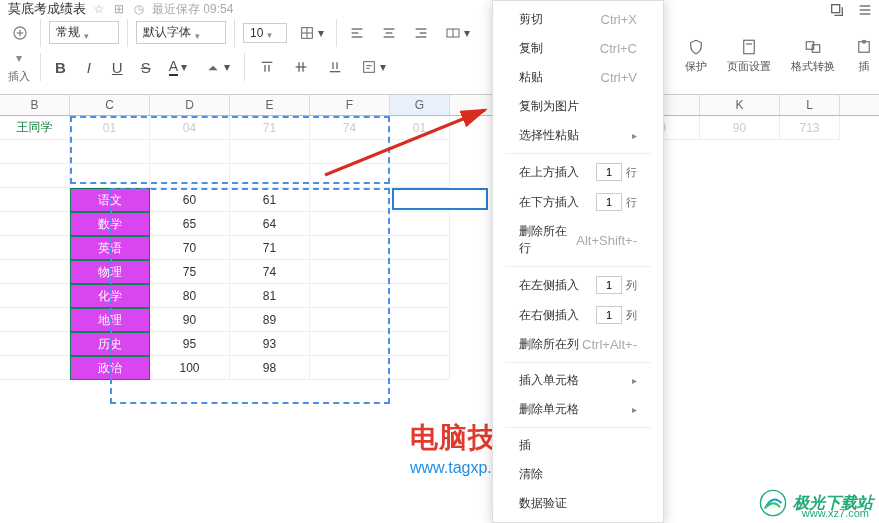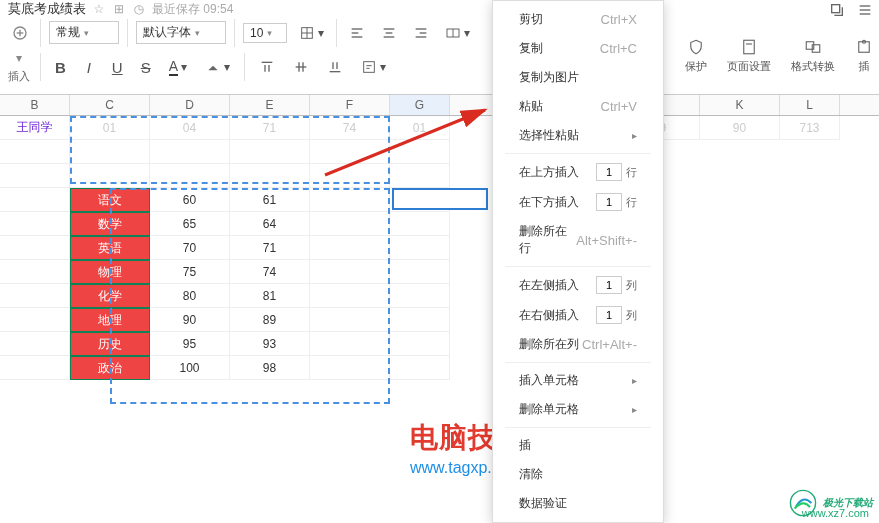--- a/index.html
+++ b/index.html
@@ -7,21 +7,21 @@
 
 .title-bar { display: flex; align-items: center; height: 18px; padding: 0 8px; gap: 6px; color: #888; }
 .title-bar .title { color: #333; font-size: 13px; }
 .title-bar .ico { width: 14px; height: 14px; display: inline-flex; align-items: center; justify-content: center; color: #aaa; }
 
 .toolbar { display: flex; align-items: center; padding: 4px 8px; gap: 8px; height: 30px; border-bottom: 1px solid transparent; }
 .toolbar-row2 { display: flex; align-items: center; padding: 4px 8px; gap: 10px; height: 38px; }
 .vsep { width: 1px; height: 28px; background: #e0e0e0; }
 .tool-btn { display: inline-flex; align-items: center; gap: 3px; padding: 3px 4px; color: #555; cursor: pointer; min-width: 18px; justify-content: center; }
 .tool-btn svg { width: 16px; height: 16px; }
-.dropdown-field { display: inline-flex; align-items: center; border: 1px solid #ccc; padding: 2px 6px; gap: 4px; min-width: 70px; background: #fff; }
+.dropdown-field { display: inline-flex; align-items: flex-end; border: 1px solid #ccc; padding: 2px 6px; gap: 4px; min-width: 70px; background: #fff; }
 .dropdown-field .caret { font-size: 9px; color: #888; }
 .insert-label { font-size: 11px; color: #666; margin-top: 2px; }
 .insert-group { display: flex; flex-direction: column; align-items: center; gap: 2px; }
 .right-tools { display: flex; gap: 20px; position: absolute; right: 6px; top: 38px; }
 .right-tool { display: flex; flex-direction: column; align-items: center; gap: 3px; cursor: pointer; }
 .right-tool svg { width: 18px; height: 18px; }
 .right-tool span { font-size: 11px; color: #555; }
 
 .top-right { position: absolute; right: 6px; top: 2px; display: flex; gap: 12px; }
 .top-right .ico { width: 16px; height: 16px; color: #666; }
@@ -35,21 +35,21 @@
 .col-E { width: 80px; }
 .col-F { width: 80px; }
 .col-G { width: 60px; }
 .col-J { width: 80px; margin-left: 170px; }
 .col-K { width: 80px; }
 .col-L { width: 60px; }
 
 .grid { position: relative; }
 .row { display: flex; height: 24px; }
 .cell { border-right: 1px solid #eee; border-bottom: 1px solid #eee; display: flex; align-items: center; justify-content: center; font-size: 12px; }
-.hdr-cell { background: #ef4444; color: #fff; font-weight: normal; border: 1px solid #0e8355; }
+.hdr-cell { background: #d946ef; color: #fff; font-weight: normal; border: 1px solid #0e8355; }
 .data-cell { background: #fff; }
 
 .dashed-box { position: absolute; border: 2px dashed #4a90e2; pointer-events: none; }
 .sel-cell { position: absolute; border: 2px solid #2d7dd2; background: #fff; }
 
 .ctx-menu { position: absolute; left: 492px; top: 0; width: 172px; background: #fff; box-shadow: 0 2px 12px rgba(0,0,0,0.2); border: 1px solid #ddd; padding: 4px 12px; z-index: 100; }
 .ctx-item { display: flex; align-items: center; justify-content: space-between; padding: 6px 14px; font-size: 12px; color: #333; cursor: pointer; }
 .ctx-item .shortcut { color: #aaa; font-size: 13px; }
 .ctx-item .submenu-arrow { color: #888; font-size: 10px; }
 .ctx-sep { height: 1px; background: #eee; margin: 3px 0; }
@@ -58,21 +58,21 @@
 
 .arrow-overlay { position: absolute; left: 320px; top: 100px; pointer-events: none; z-index: 50; }
 
 .watermark { position: absolute; left: 410px; top: 418px; z-index: 60; display: flex; flex-direction: column; align-items: flex-start; }
 .wm-title { font-size: 28px; font-weight: bold; color: #e13a2e; letter-spacing: 1px; display: flex; align-items: center; gap: 6px; }
 .wm-tag { display: inline-flex; align-items: center; justify-content: center; background: #1f8fe6; color: #fff; font-size: 26px; font-weight: bold; padding: 4px 10px; border-radius: 8px; }
 .wm-url { color: #1f8fe6; font-size: 16px; margin-top: 2px; }
 
 .dl-site { position: absolute; right: 6px; bottom: 6px; display: flex; align-items: center; gap: 6px; z-index: 60; }
 .dl-site .logo { width: 28px; height: 28px; border-radius: 50%; }
-.dl-site .name { font-size: 10px; color: #2a7; font-style: italic; font-weight: bold; }
+.dl-site .name { font-size: 16px; color: #2a7; font-style: italic; font-weight: bold; }
 .dl-site .url { font-size: 11px; color: #2a7; position: absolute; right: 4px; bottom: -2px; }
 </style>
 </head>
 <body>
 
 <div class="title-bar">
   <span class="title">莫底考成绩表</span>
   <span class="ico">☆</span>
   <span class="ico">⊞</span>
   <span class="ico">◷</span>
@@ -242,21 +242,21 @@
     <div class="col-header col-E">E</div>
     <div class="col-header col-F">F</div>
     <div class="col-header col-G" style="background:#e8f0fb;">G</div>
     <div class="col-header col-J">J</div>
     <div class="col-header col-K">K</div>
     <div class="col-header col-L">L</div>
   </div>
 
   <div class="grid">
     <div class="row">
-      <div class="cell col-B" style="color:#6d28d9;font-family:Liberation Mono, monospace;">王同学</div>
+      <div class="cell col-B" style="color:#15803d;font-family:Liberation Mono, monospace;">王同学</div>
       <div class="cell col-C" style="color:#ccc;">01</div>
       <div class="cell col-D" style="color:#ccc;">04</div>
       <div class="cell col-E" style="color:#ccc;">71</div>
       <div class="cell col-F" style="color:#ccc;">74</div>
       <div class="cell col-G" style="color:#ccc;">01</div>
       <div class="cell col-J" style="color:#ccc;">99</div>
       <div class="cell col-K" style="color:#ccc;">90</div>
       <div class="cell col-L" style="color:#ccc;">713</div>
     </div>
     <div class="row">
@@ -363,25 +363,25 @@
 <div class="ctx-menu">
   <div class="ctx-item">
       <span>剪切</span>
       <span class="shortcut">Ctrl+X</span>
     </div>
   <div class="ctx-item">
       <span>复制</span>
       <span class="shortcut">Ctrl+C</span>
     </div>
   <div class="ctx-item">
-      <span>复制为图片</span>
-    </div>
-  <div class="ctx-item">
       <span>粘贴</span>
       <span class="shortcut">Ctrl+V</span>
+    </div>
+  <div class="ctx-item">
+      <span>复制为图片</span>
     </div>
   <div class="ctx-item">
       <span>选择性粘贴</span>
       <span class="submenu-arrow">▸</span>
     </div>
   <div class="ctx-sep"></div>
   <div class="ctx-item">
       <span>在上方插入</span>
       <span><input class="num-input" value="1" style=""><span class="unit">行</span></span>
     </div>

